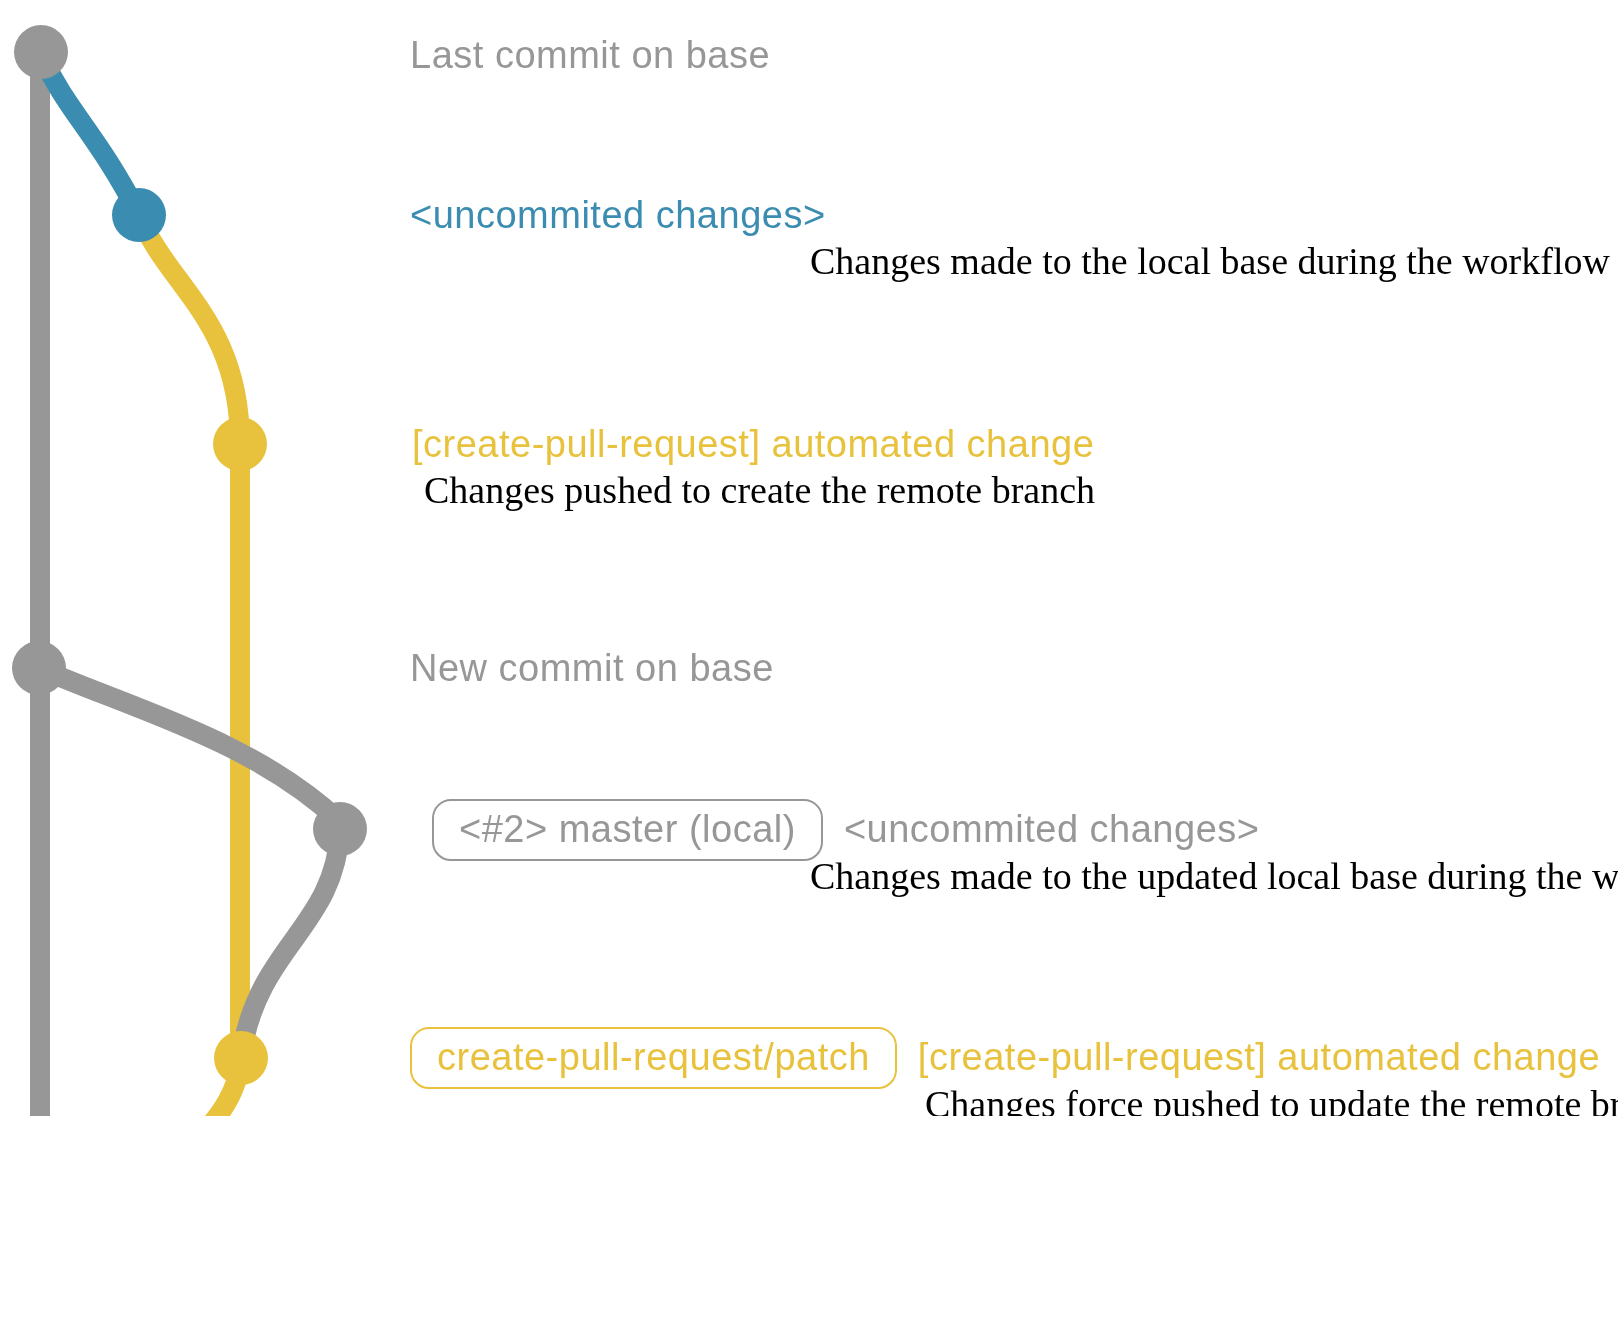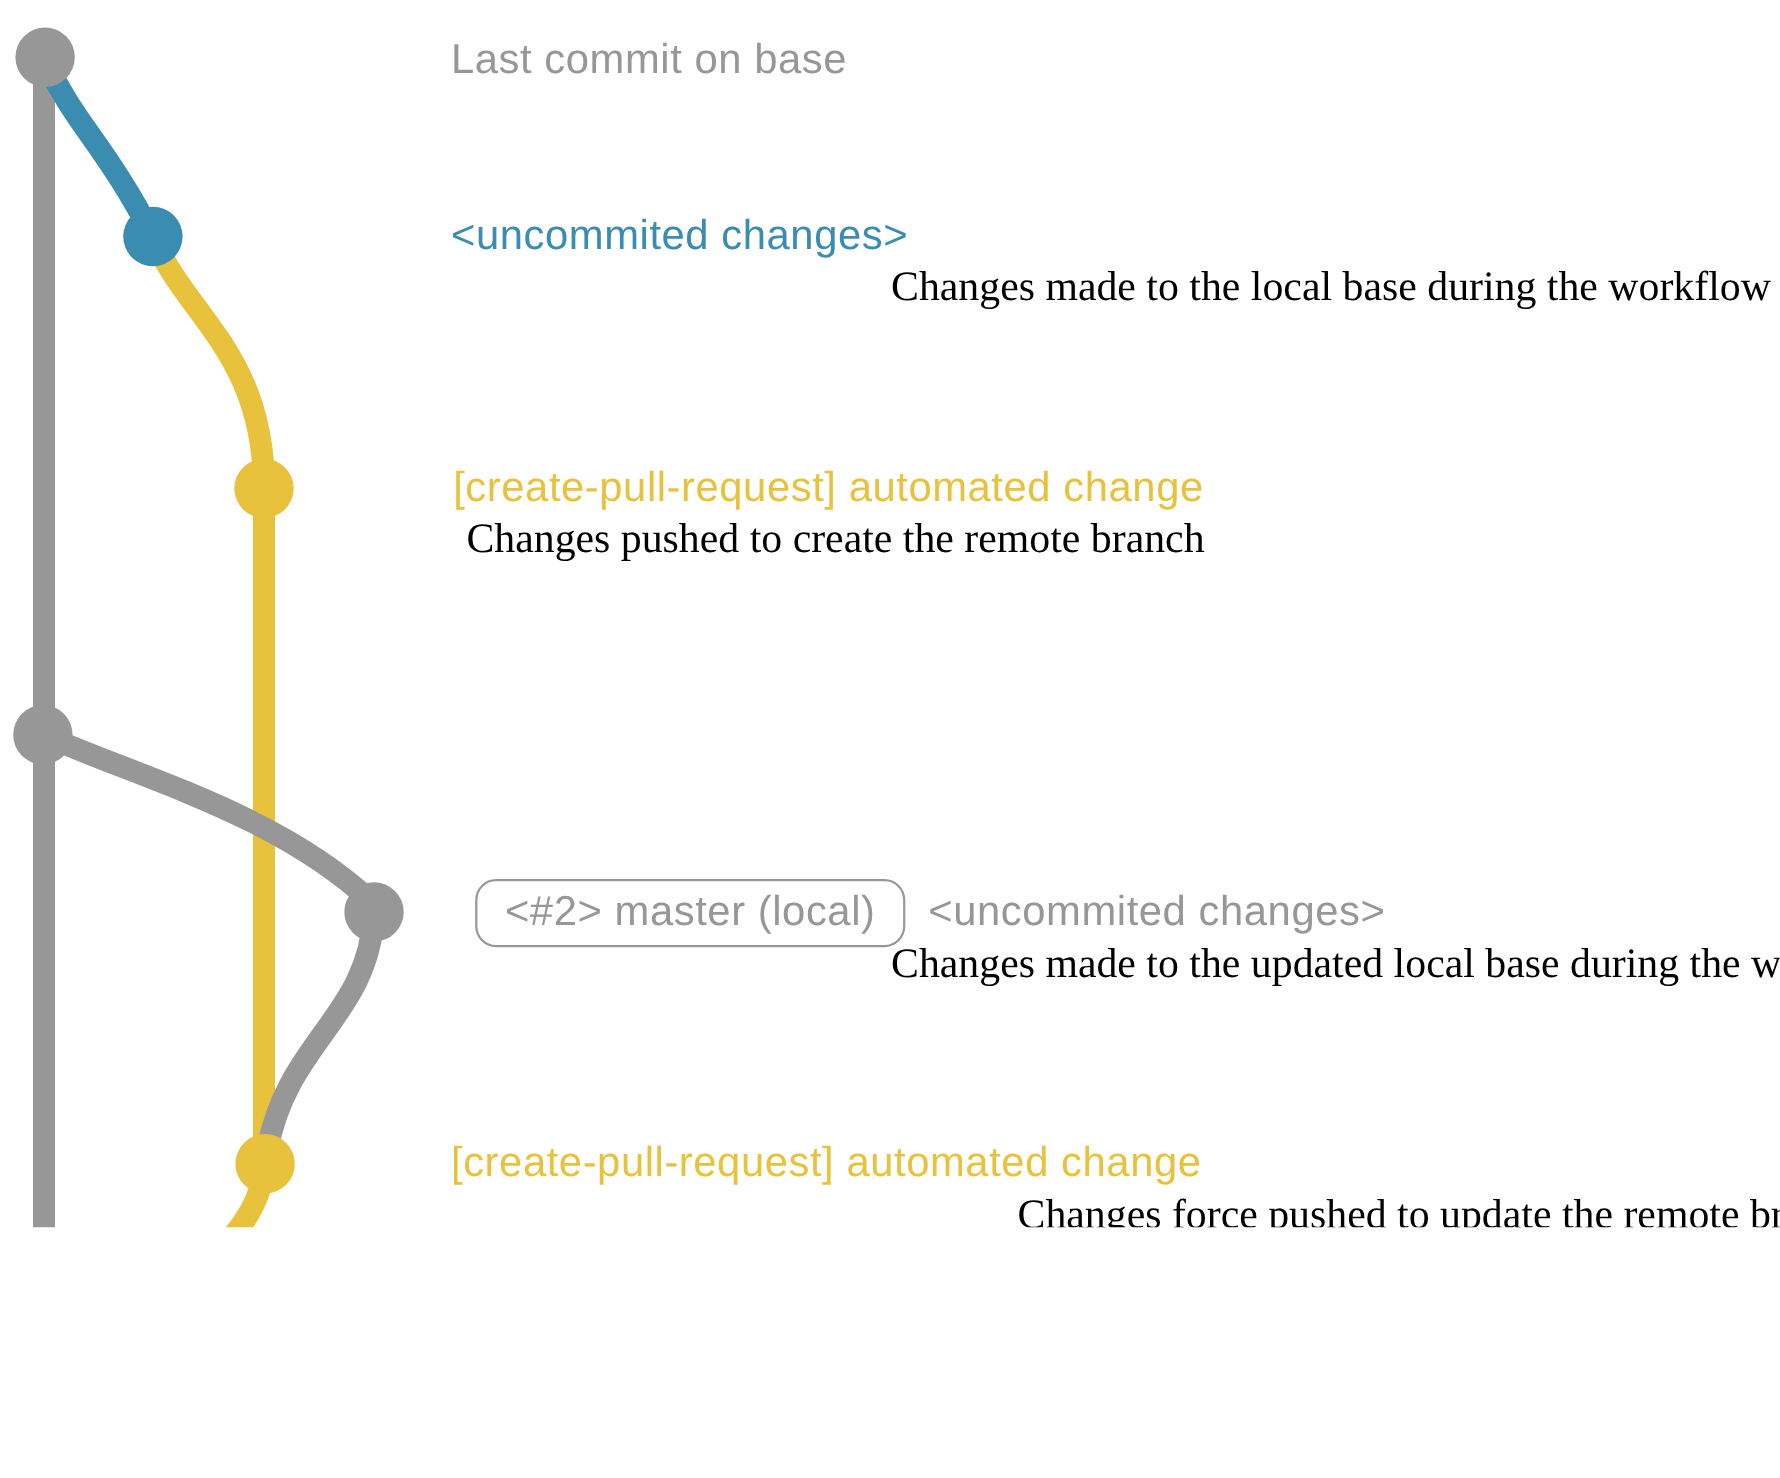--- a/index.html
+++ b/index.html
@@ -69,26 +69,30 @@
   <div class="row c-blue" style="left:410px;top:215px">
     <span class="label">&lt;uncommited changes&gt;</span>
   </div>
   <div class="desc" style="left:810px;top:261px">Changes made to the local base during the workflow</div>
 
   <div class="row c-yellow" style="left:412px;top:444px">
     <span class="label">[create-pull-request] automated change</span>
   </div>
   <div class="desc" style="left:424px;top:490px">Changes pushed to create the remote branch</div>
 
+  <div class="row c-gray" style="left:410px;top:668px">
+    <span class="label">New commit on base</span>
+  </div>
 
   <div class="row c-gray" style="left:432px;top:830px">
     <span class="badge">&lt;#2&gt; master (local)</span>
     <span class="label">&lt;uncommited changes&gt;</span>
   </div>
   <div class="desc" style="left:810px;top:876px">Changes made to the updated local base during the workflow</div>
 
   <div class="row c-yellow" style="left:410px;top:1058px">
+    <span class="badge">create-pull-request/patch</span>
     <span class="label">[create-pull-request] automated change</span>
   </div>
   <div class="desc" style="left:925px;top:1104px">Changes force pushed to update the remote branch</div>
 
 
 </div>
 
 </body></html>

